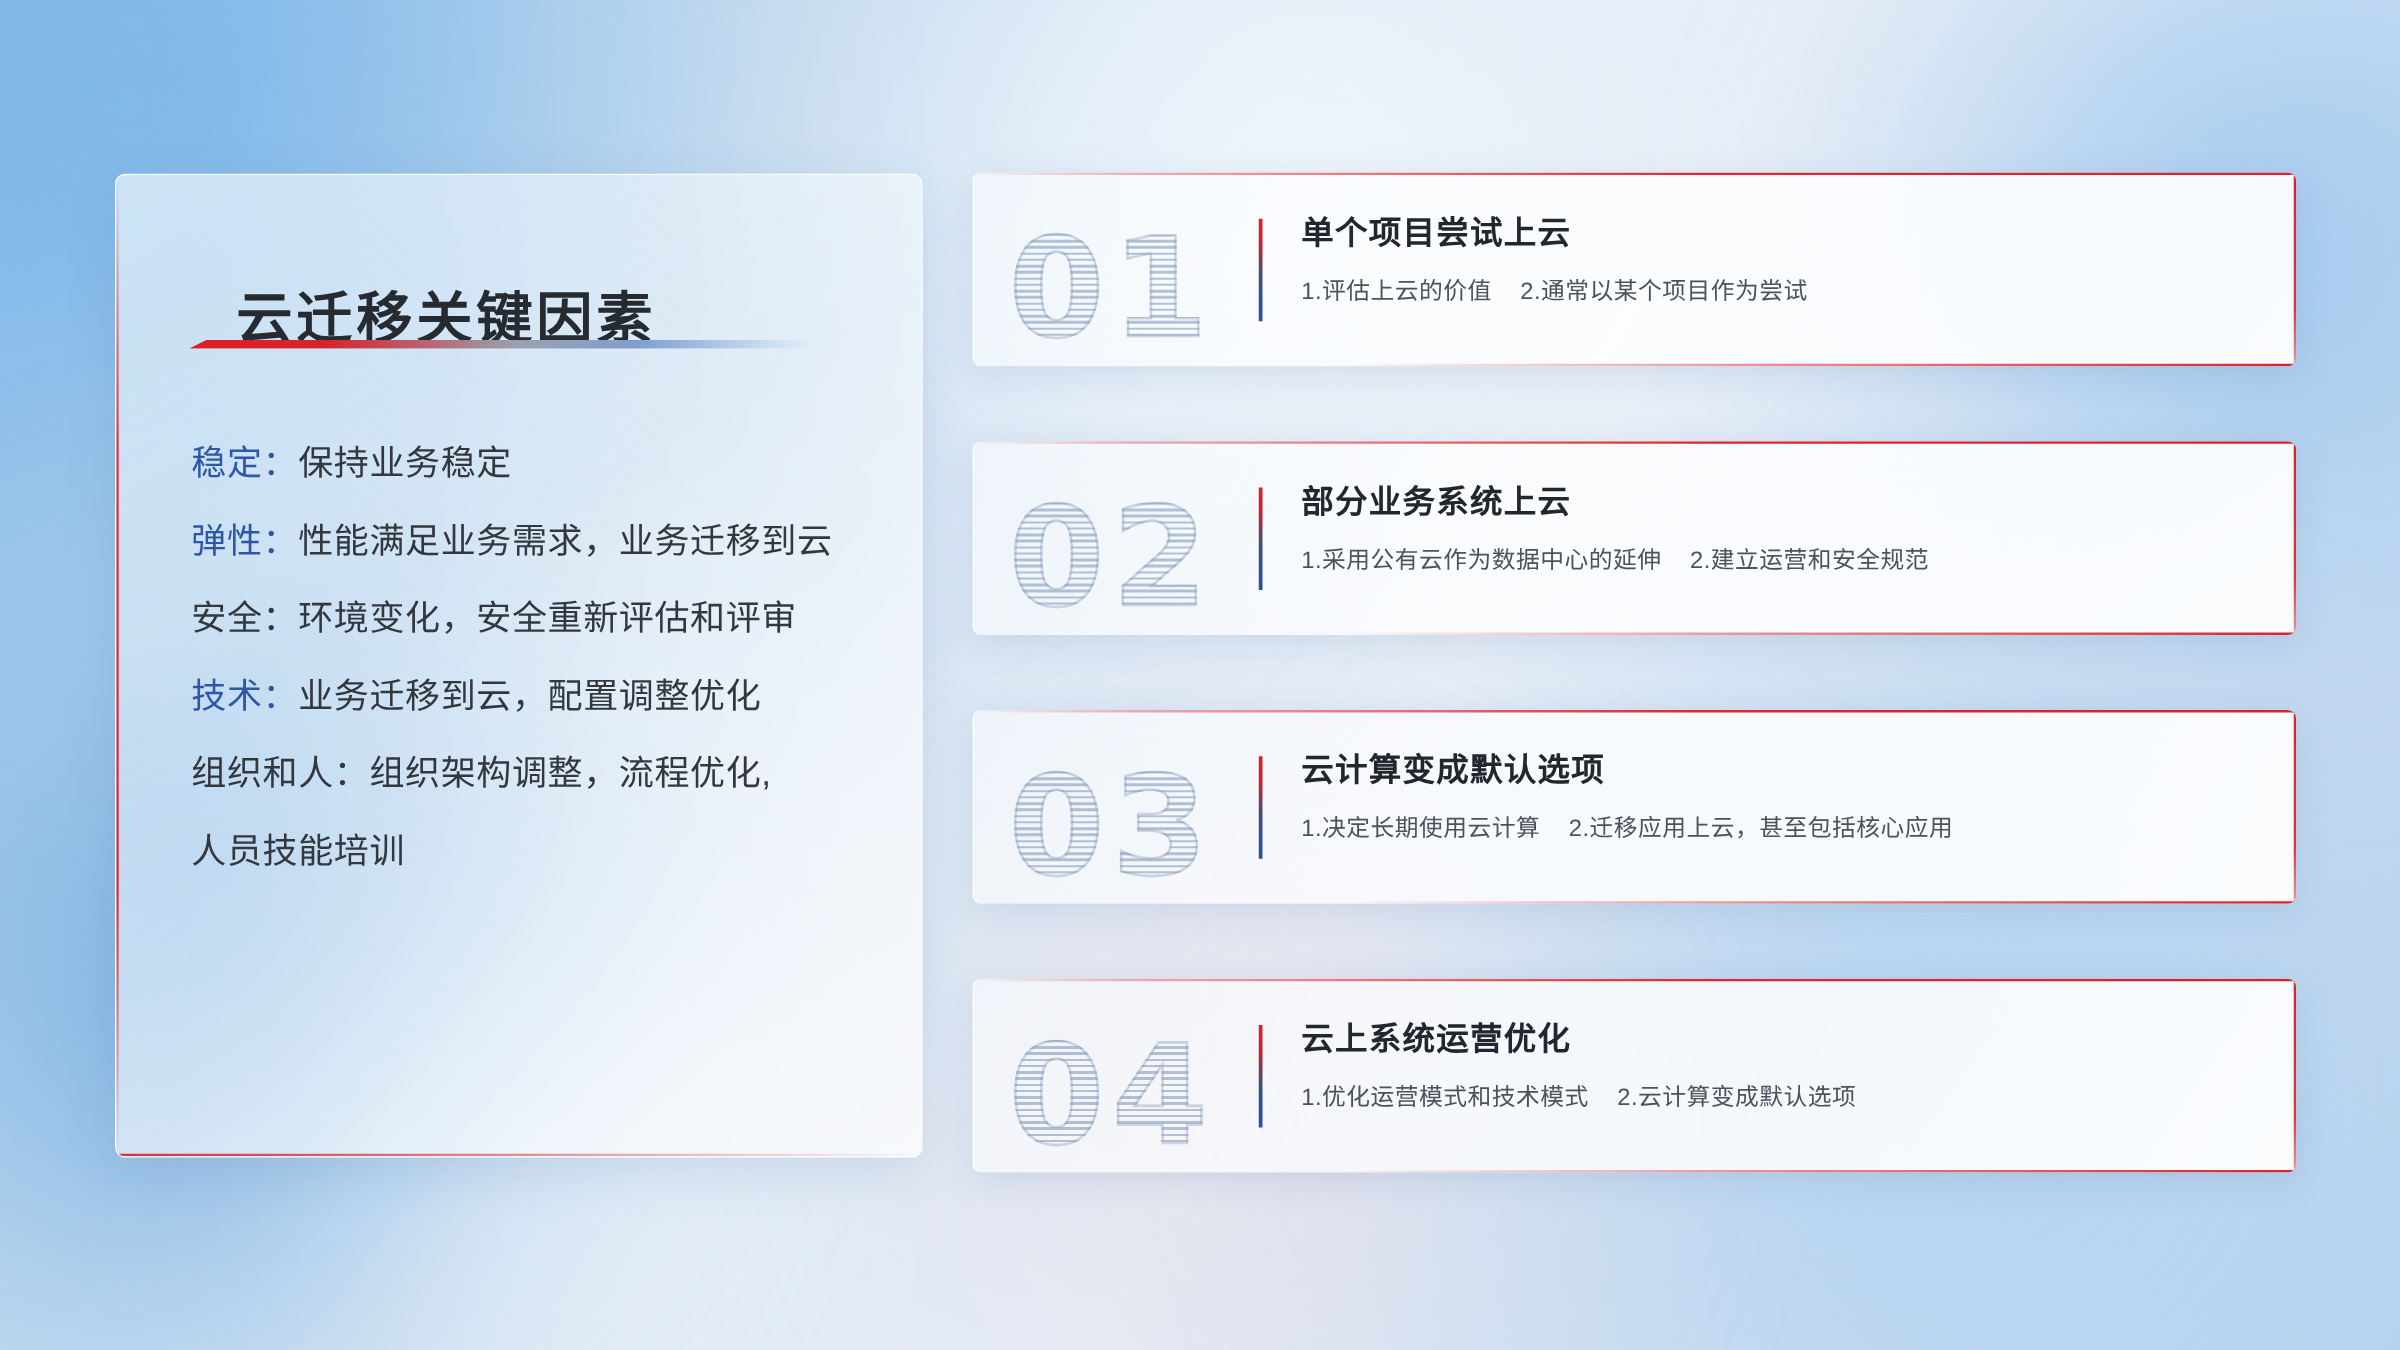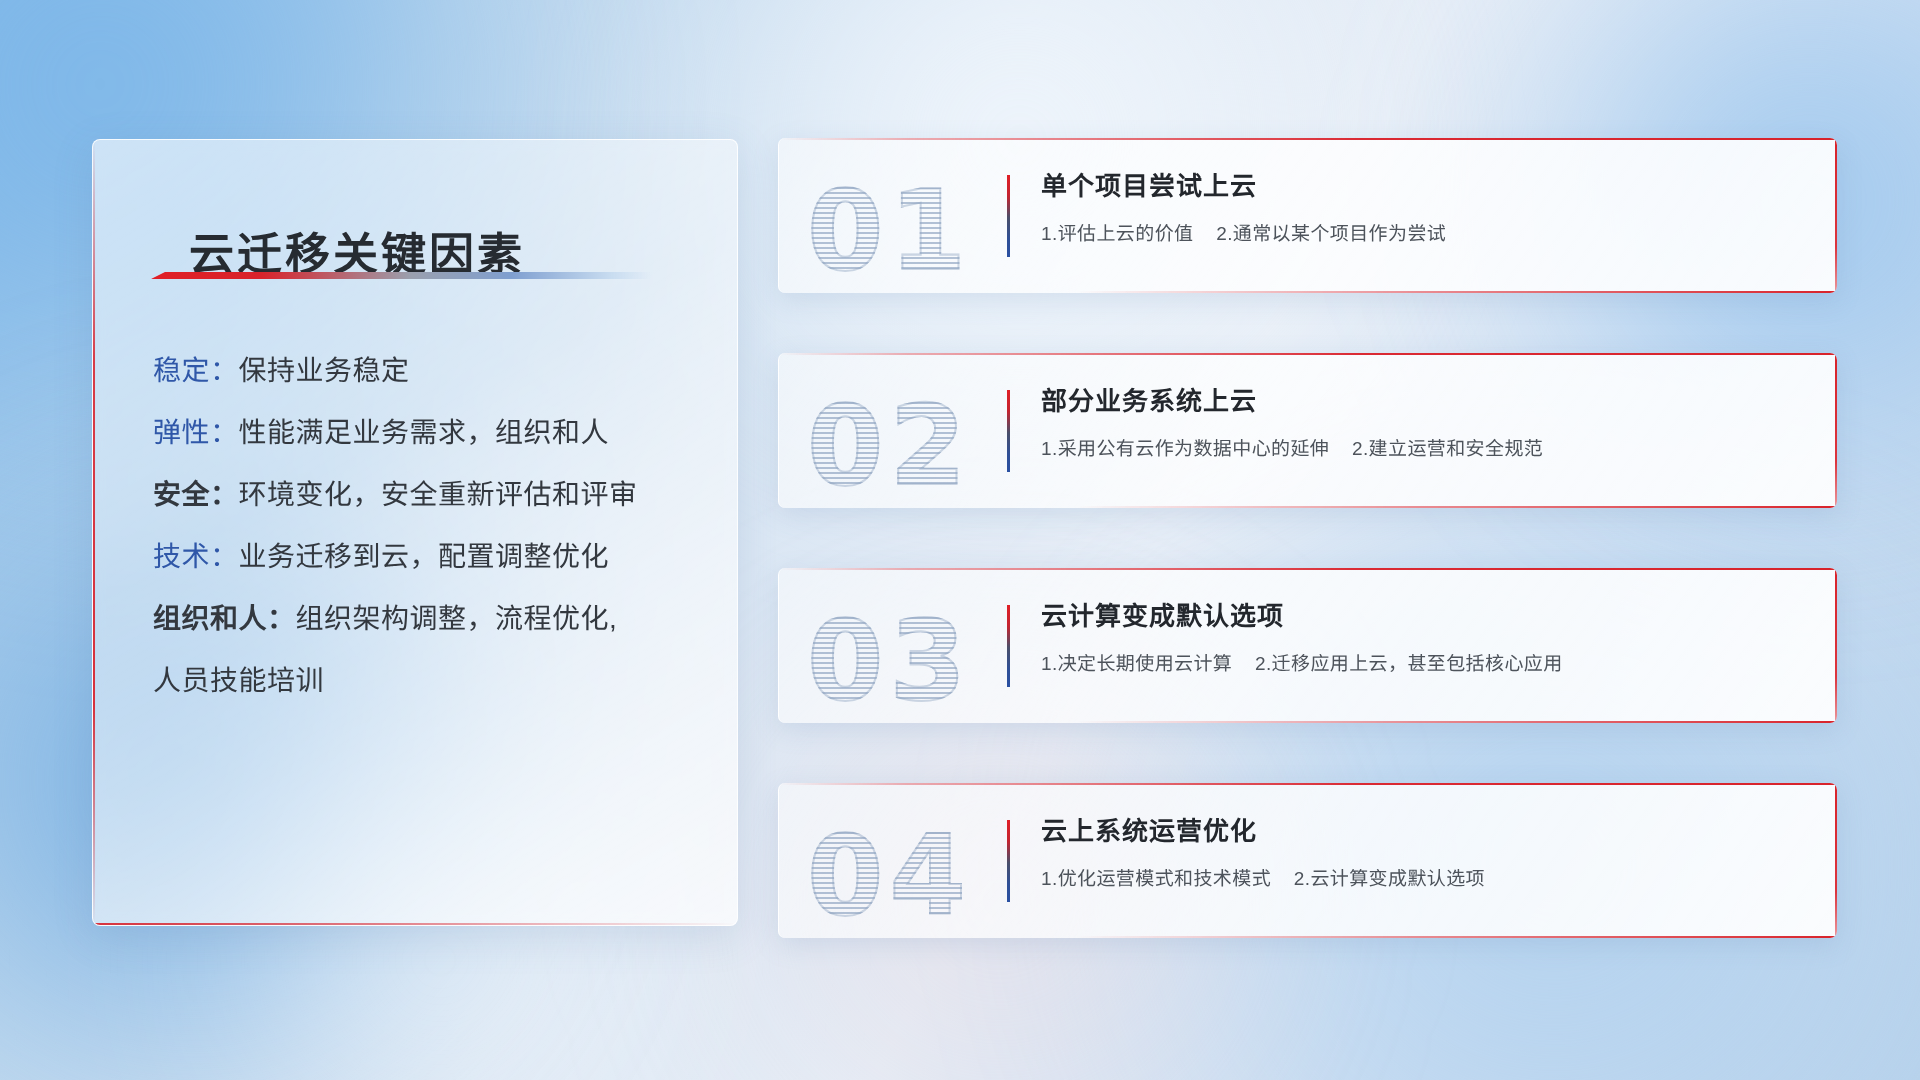--- a/index.html
+++ b/index.html
@@ -59,21 +59,21 @@
     clip-path:polygon(14px 0,100% 0,100% 100%,0 100%);
     border-radius:1px;
   }
   #factor-list{position:absolute;left:60px;top:200px;width:560px;}
   .factor-row{
     font-size:28px;line-height:62px;color:#33383f;white-space:nowrap;
     letter-spacing:.5px;
   }
   .factor-label{font-weight:normal;}
   .factor-label.accent{color:#2f57a8;}
-  .factor-label.plain{color:#33383f;font-weight:bold;}
+  .factor-label.plain{color:#33383f;}
   .factor-text{color:#33383f;}
   .factor-cont{font-size:28px;line-height:62px;color:#33383f;letter-spacing:.5px;}
 
   
   #cards{position:absolute;left:778px;top:138px;width:1059px;}
   .step-card{
     position:relative;height:155px;margin-bottom:60px;border-radius:7px;
     background:linear-gradient(125deg,rgba(255,255,255,.52) 0%,rgba(255,255,255,.80) 45%,rgba(255,255,255,.93) 100%);
     box-shadow:0 7px 26px rgba(95,130,175,.17);
     overflow:hidden;
@@ -130,21 +130,21 @@
   <div class="bg-blob blob-g"></div>
 </div>
 
 <section id="left-panel">
   <div class="edge-red"></div>
   <div class="edge-red-b"></div>
   <h1 id="panel-title">云迁移关键因素</h1>
   <div id="title-rule"></div>
   <div id="factor-list">
       <div class="factor-row"><span class="factor-label accent">稳定：</span><span class="factor-text">保持业务稳定</span></div>
-      <div class="factor-row"><span class="factor-label accent">弹性：</span><span class="factor-text">性能满足业务需求，组织和人</span></div>
+      <div class="factor-row"><span class="factor-label accent">弹性：</span><span class="factor-text">性能满足业务需求，业务迁移到云</span></div>
       <div class="factor-row"><span class="factor-label plain">安全：</span><span class="factor-text">环境变化，安全重新评估和评审</span></div>
       <div class="factor-row"><span class="factor-label accent">技术：</span><span class="factor-text">业务迁移到云，配置调整优化</span></div>
       <div class="factor-row"><span class="factor-label plain">组织和人：</span><span class="factor-text">组织架构调整，流程优化,</span></div>
       <div class="factor-cont">人员技能培训</div>
     </div>
 </section>
 
 <section id="cards">
     <article class="step-card">
       <div class="top-red"></div>

